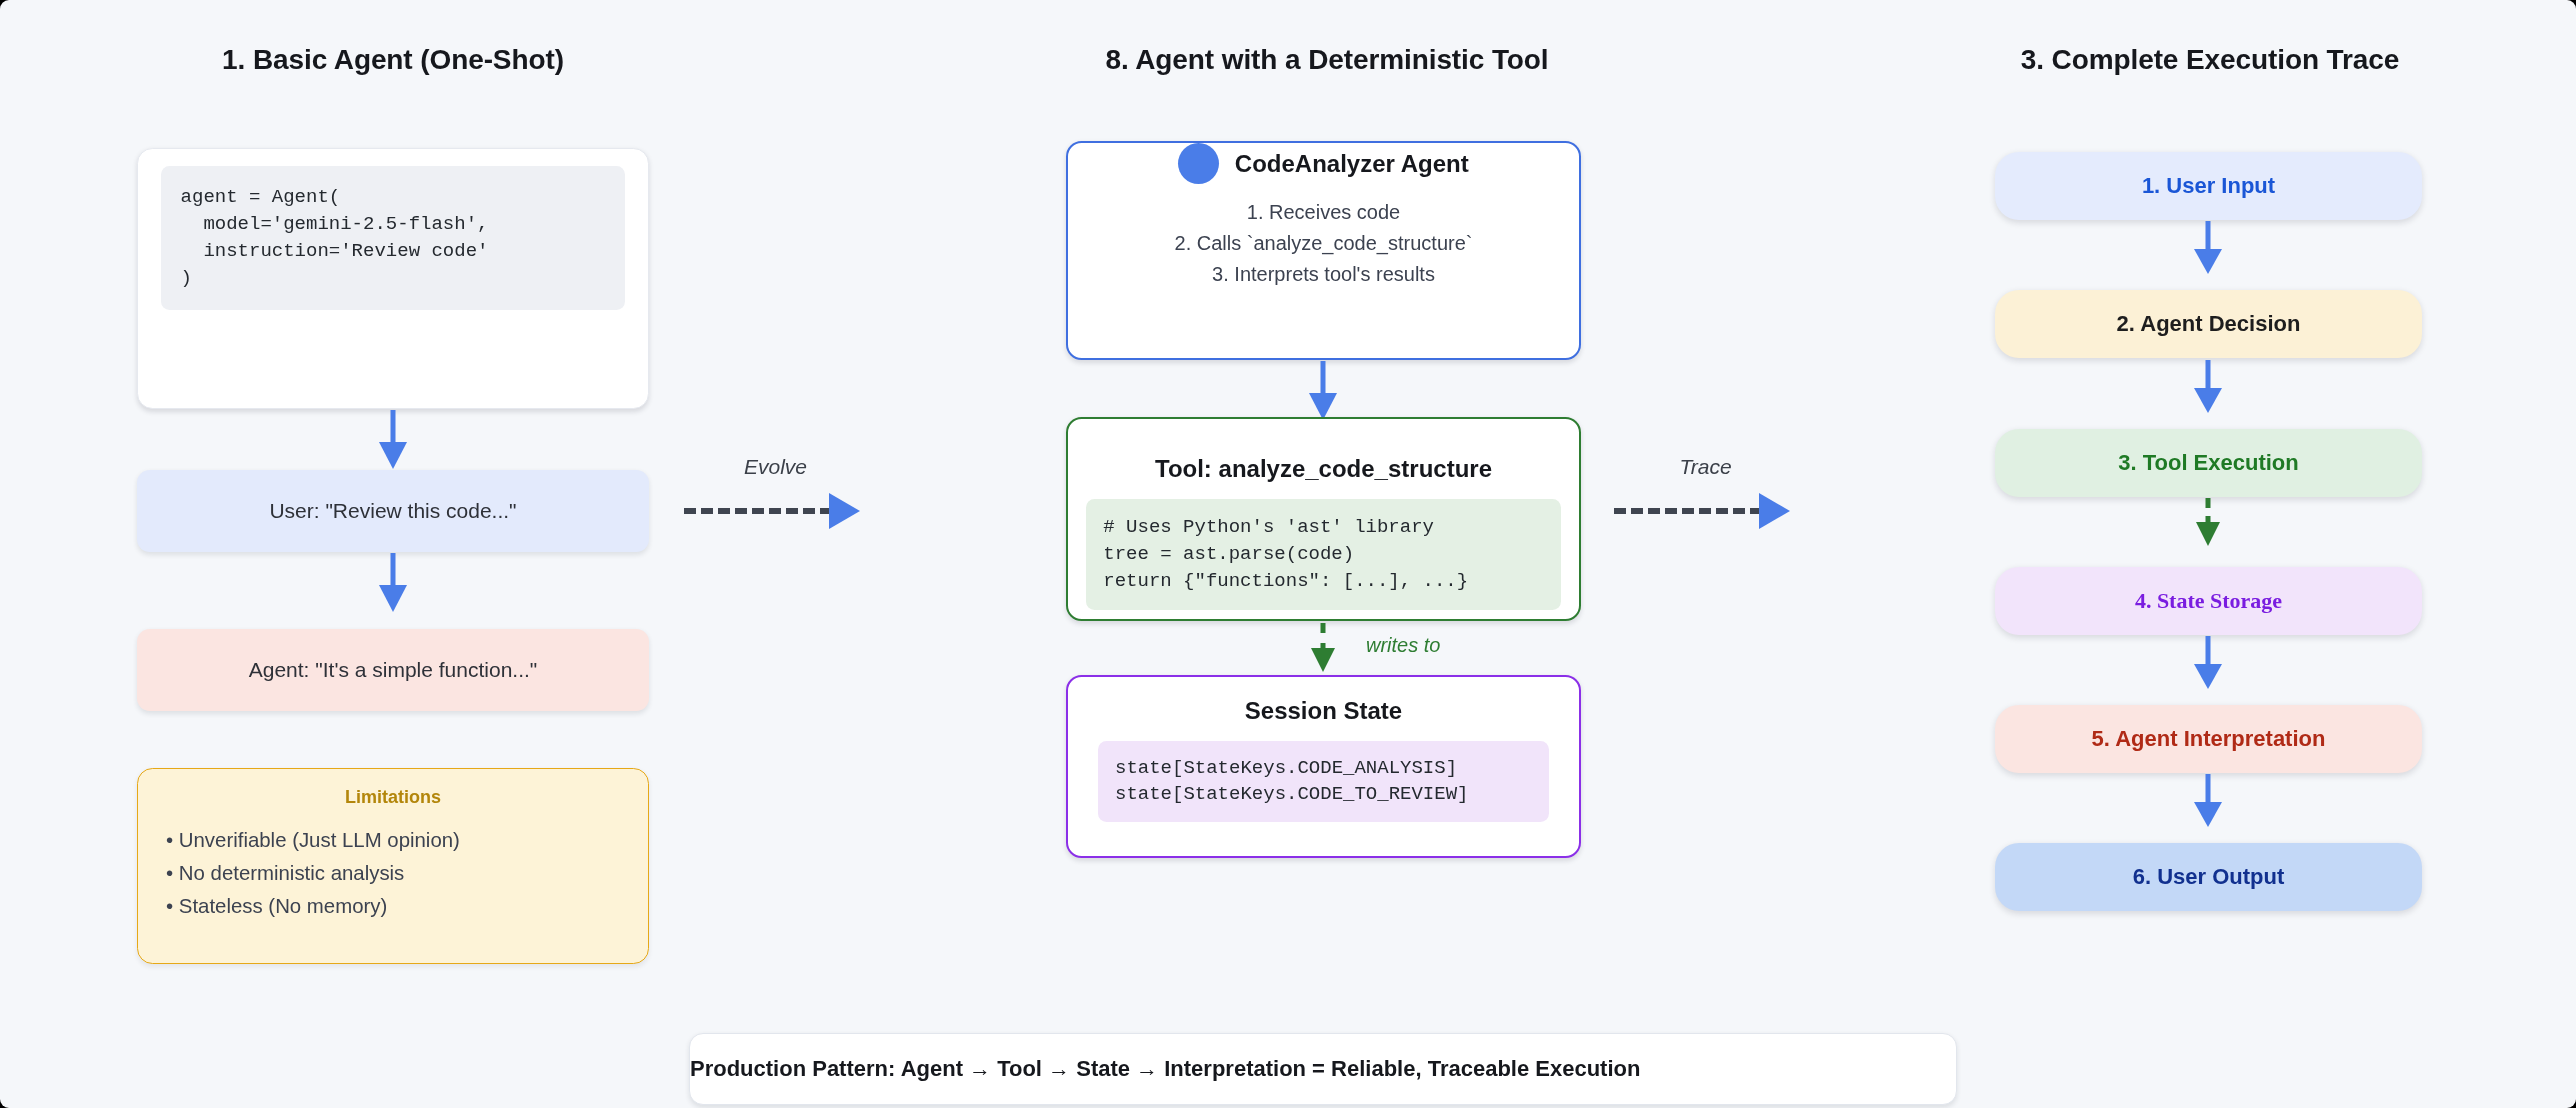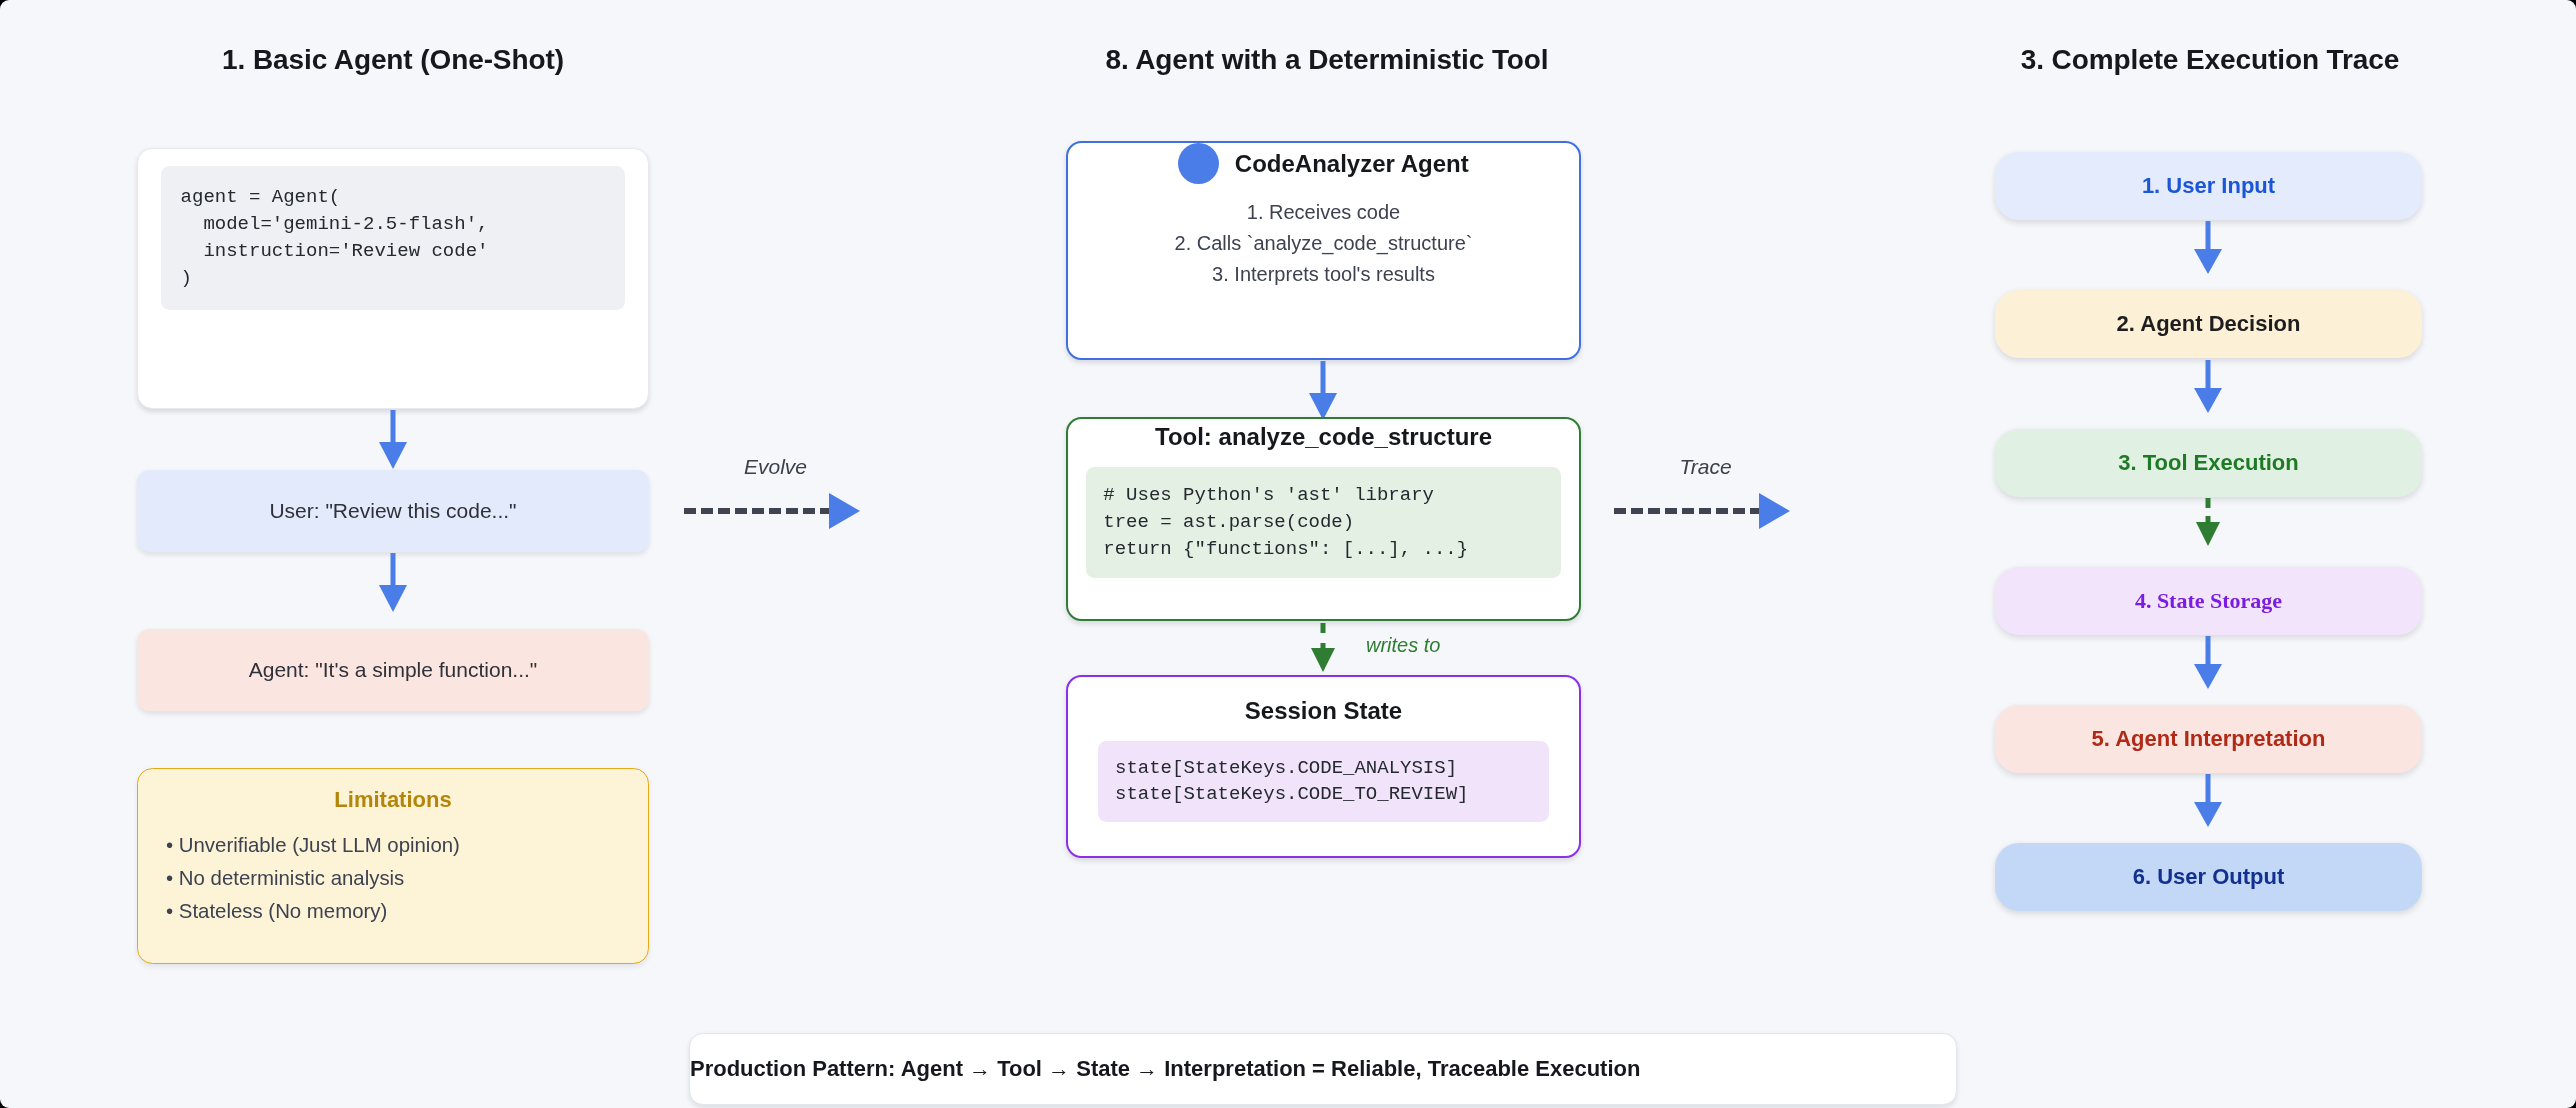--- a/index.html
+++ b/index.html
@@ -192,21 +192,21 @@
   <div class="varrow" style="left:379px; top:553px; width:28px; height:59px;">
     <div class="shaft" style="height:37px; background:#4a7de8;"></div>
     <div class="head" style="top:32px; border-top:27px solid #4a7de8;"></div>
   </div>
 
   <div class="pill" style="left:137px; top:629px; width:512px; height:82px; background:#fbe5e1;">
     <span>Agent: "It's a simple function..."</span>
   </div>
 
   <div class="card" style="left:137px; top:768px; width:512px; height:196px; background:#fdf3d7; border:1.4px solid #e6a817; box-shadow:0 2.1px 5px rgba(20,25,40,0.08);">
-    <div class="card-title" style="margin-top:18.3px; color:#b3860b; font-size:22px;">Limitations</div>
+    <div class="card-title" style="margin-top:18.3px; color:#b3860b; font-size:18px;">Limitations</div>
     <ul class="bullet-list" style="margin:15.5px 0 0 28px;">
       <li>• Unverifiable (Just LLM opinion)</li>
       <li>• No deterministic analysis</li>
       <li>• Stateless (No memory)</li>
     </ul>
   </div>
 
   <div class="harrow" style="left:684px; top:486px; width:183px; height:49px;">
     <div class="hlabel" style="top:-31px;">Evolve</div>
     <div class="hshaft" style="width:148px;"></div>
@@ -224,21 +224,21 @@
       <div>3. Interprets tool's results</div>
     </div>
   </div>
 
   <div class="varrow" style="left:1309px; top:361px; width:28px; height:59px;">
     <div class="shaft" style="height:37px; background:#4a7de8;"></div>
     <div class="head" style="top:32px; border-top:27px solid #4a7de8;"></div>
   </div>
 
   <div class="card" style="left:1066px; top:417px; width:515px; height:204px; border:2.1px solid #2e7d32;">
-    <div class="card-title" style="margin-top:4px;">Tool: analyze_code_structure</div>
+    <div class="card-title" style="margin-top:36px;">Tool: analyze_code_structure</div>
     <div class="codeblock" style="margin:15.5px 18.3px 0 18.3px; padding:15.5px 17px; background:#e4f0e4;"># Uses Python's 'ast' library
 tree = ast.parse(code)
 return {"functions": [...], ...}</div>
   </div>
 
   <div class="varrow vdash" style="left:1309px; top:623px; width:28px; height:56px;">
     <div class="shaft" style="height:30px; border-left-color:#2e7d32;"></div>
     <div class="head" style="top:25px; border-top:24px solid #2e7d32; border-left-width:12.7px; border-right-width:12.7px;"></div>
   </div>
   <div class="edge-label" style="left:1366px; top:634px; color:#2e7d32;">writes to</div>

